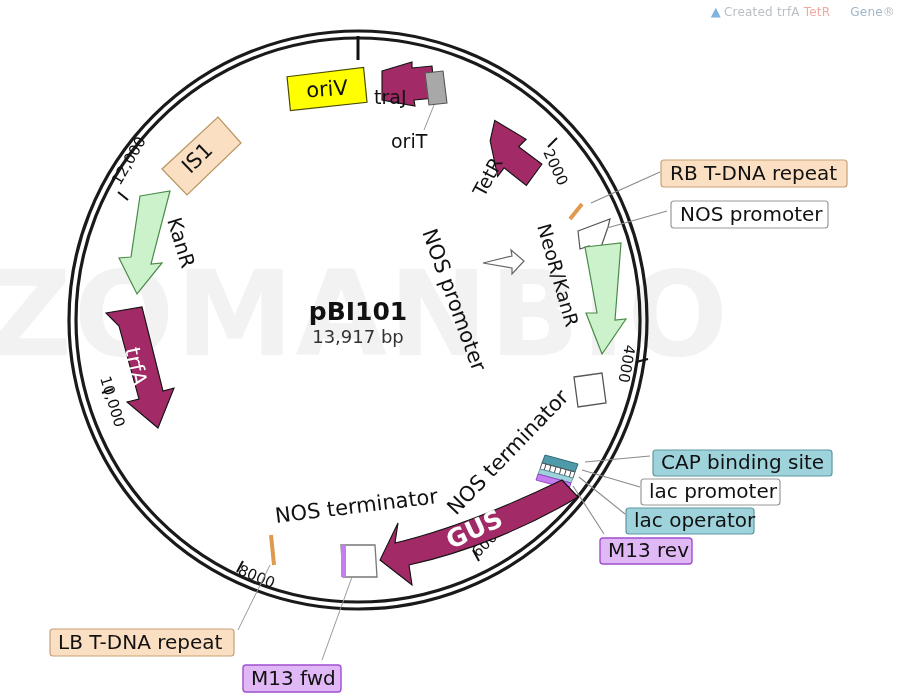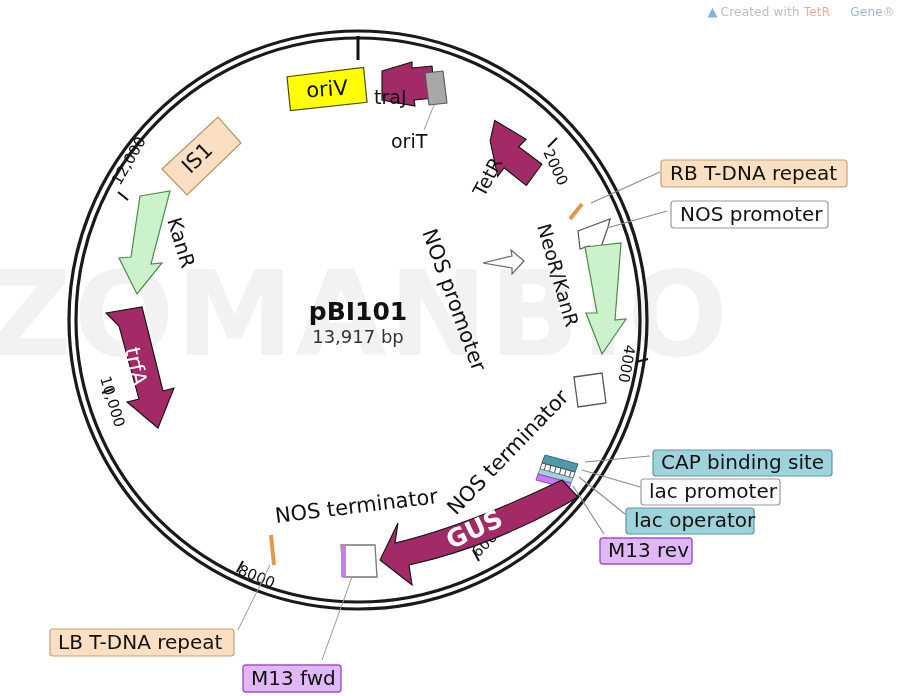--- a/index.html
+++ b/index.html
@@ -203,16 +203,16 @@
     </g>
 
     <g>
       <rect x="243" y="665" width="98" height="27" rx="3" fill="#e0b8f5" stroke="#a04fd0" stroke-width="1.4"></rect>
       <text x="251" y="685" font-size="20" fill="#111" font-family="'DejaVu Sans','Liberation Sans',sans-serif">M13 fwd</text>
     </g>
 
   </svg>
 
   <div class="credit">
-    <span class="mark">▲</span><span>Created with </span><span class="sg">TetR</span><span class="sg2">Gene</span><span>®</span>
+    <span class="mark">▲</span><span>Created trfA </span><span class="sg">TetR</span><span class="sg2">Gene</span><span>®</span>
   </div>
 
 </div>
 
 </body></html>

